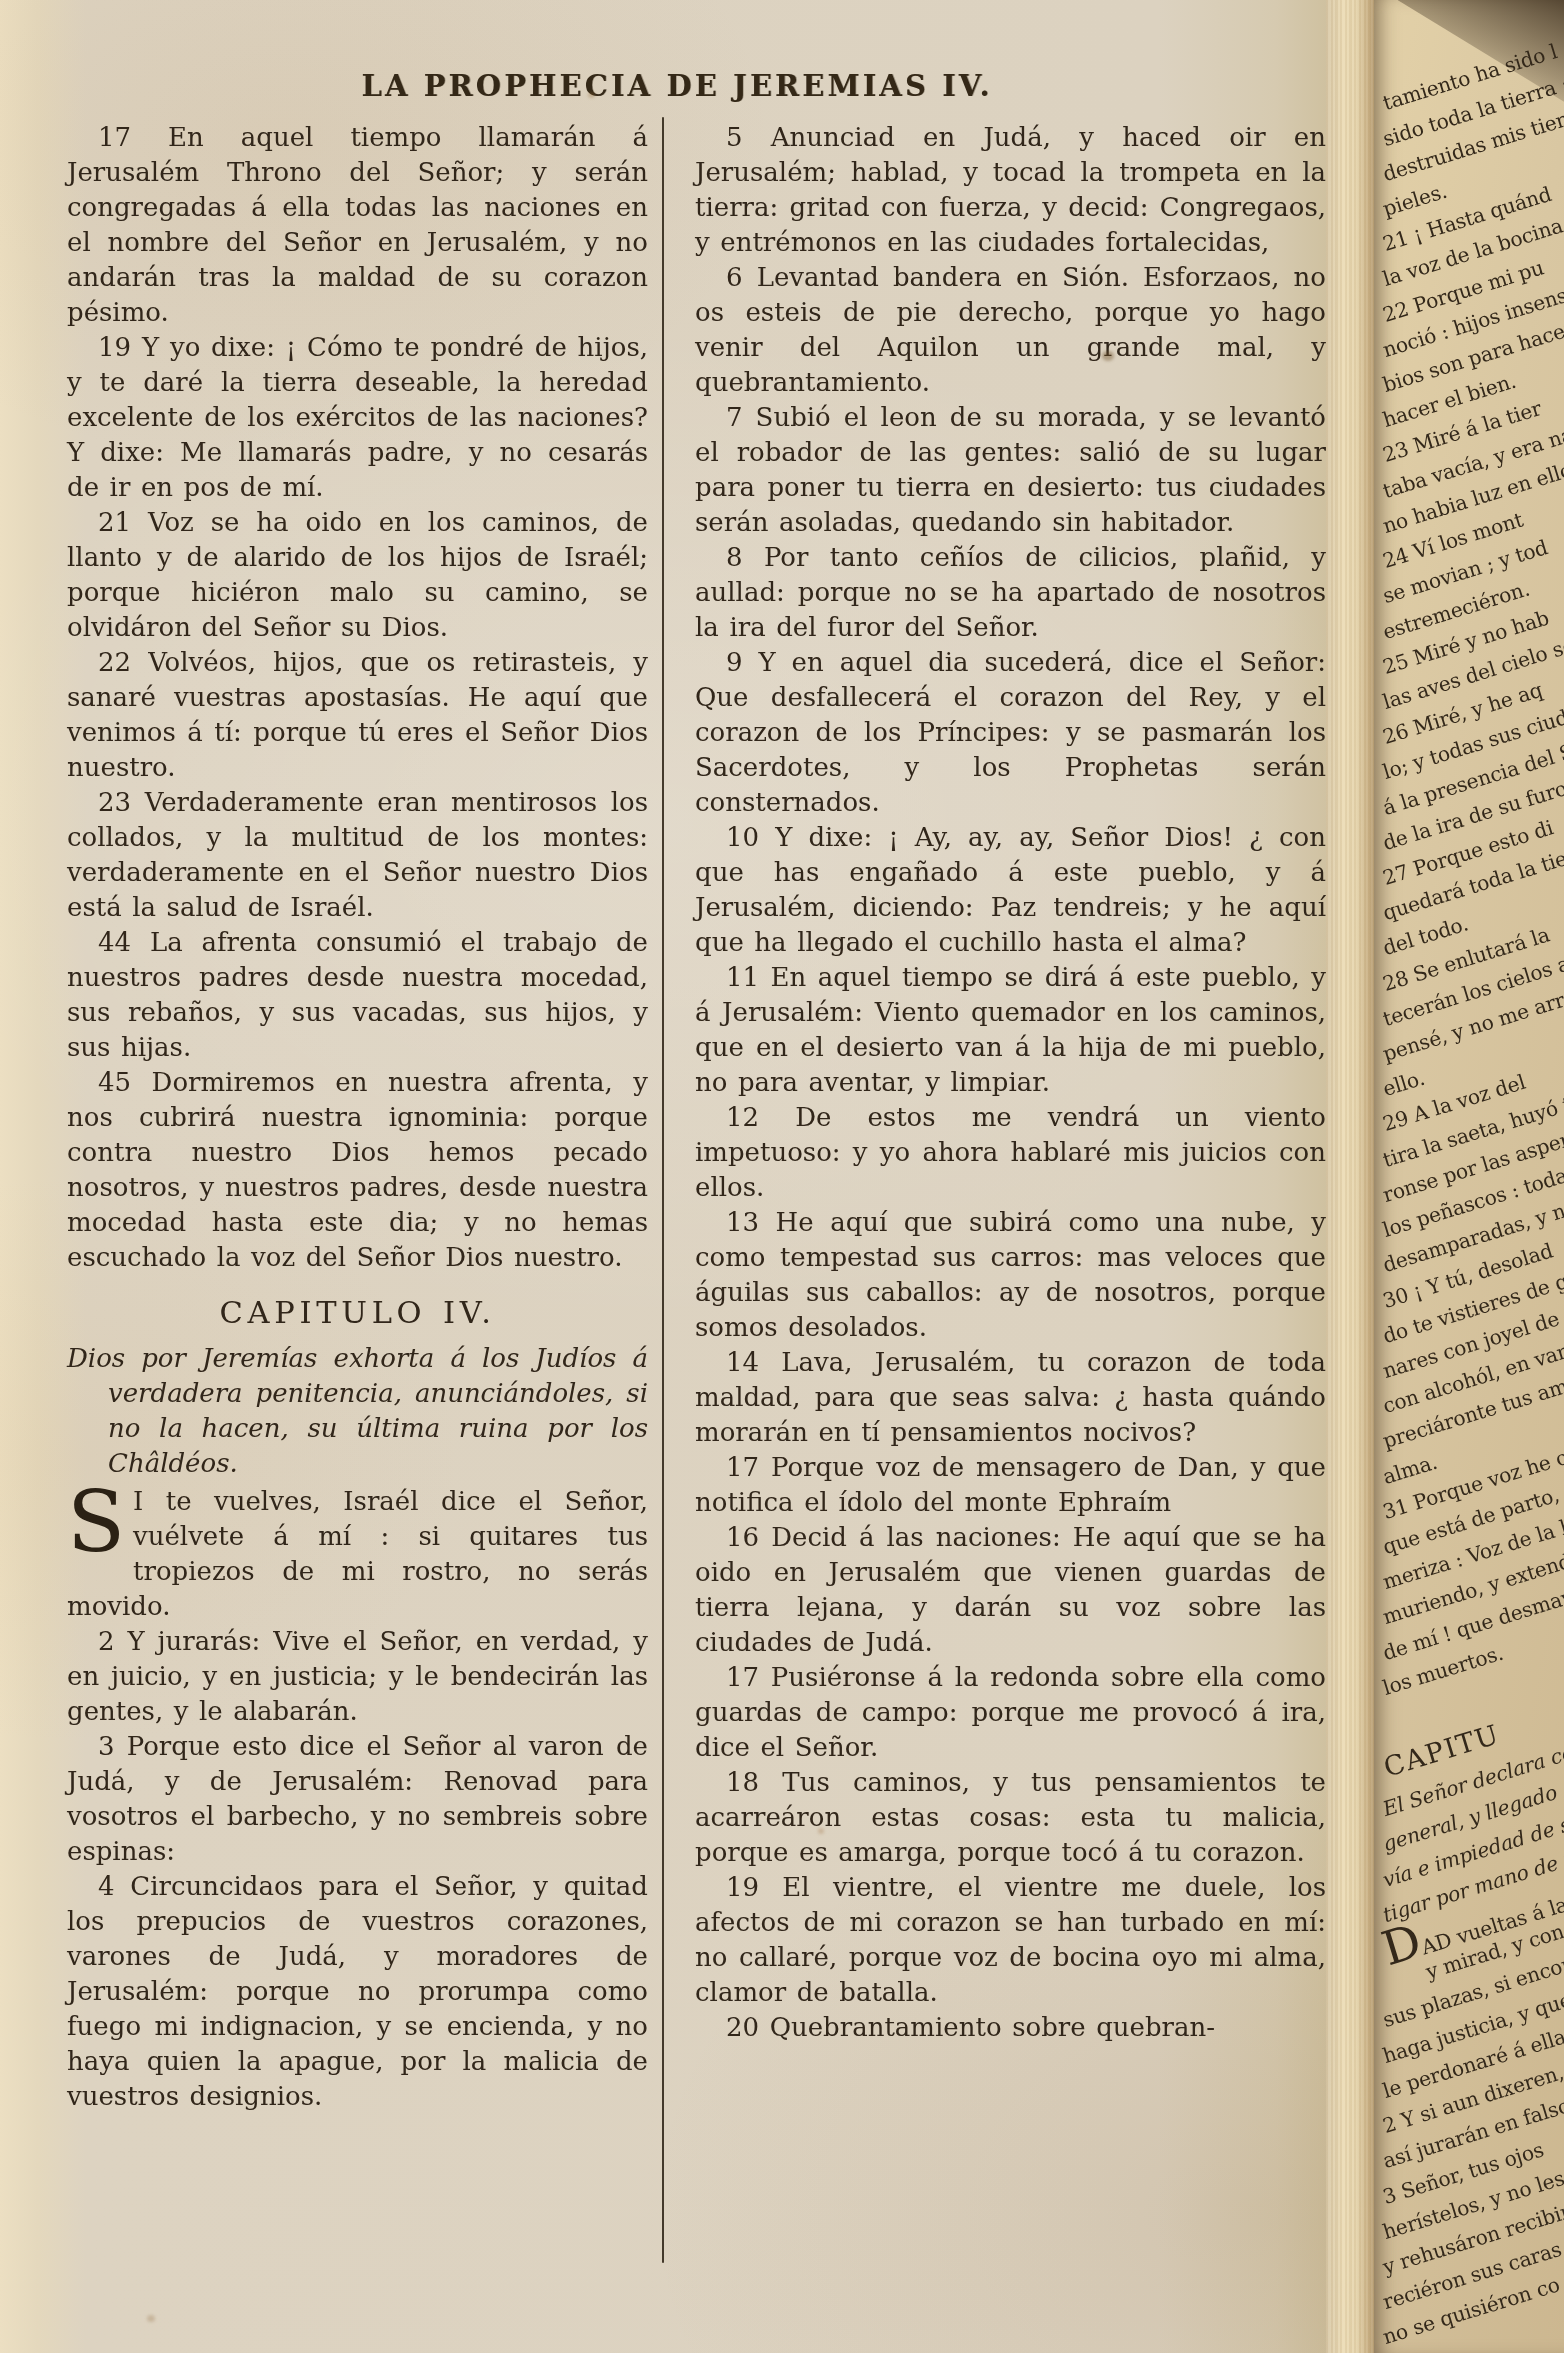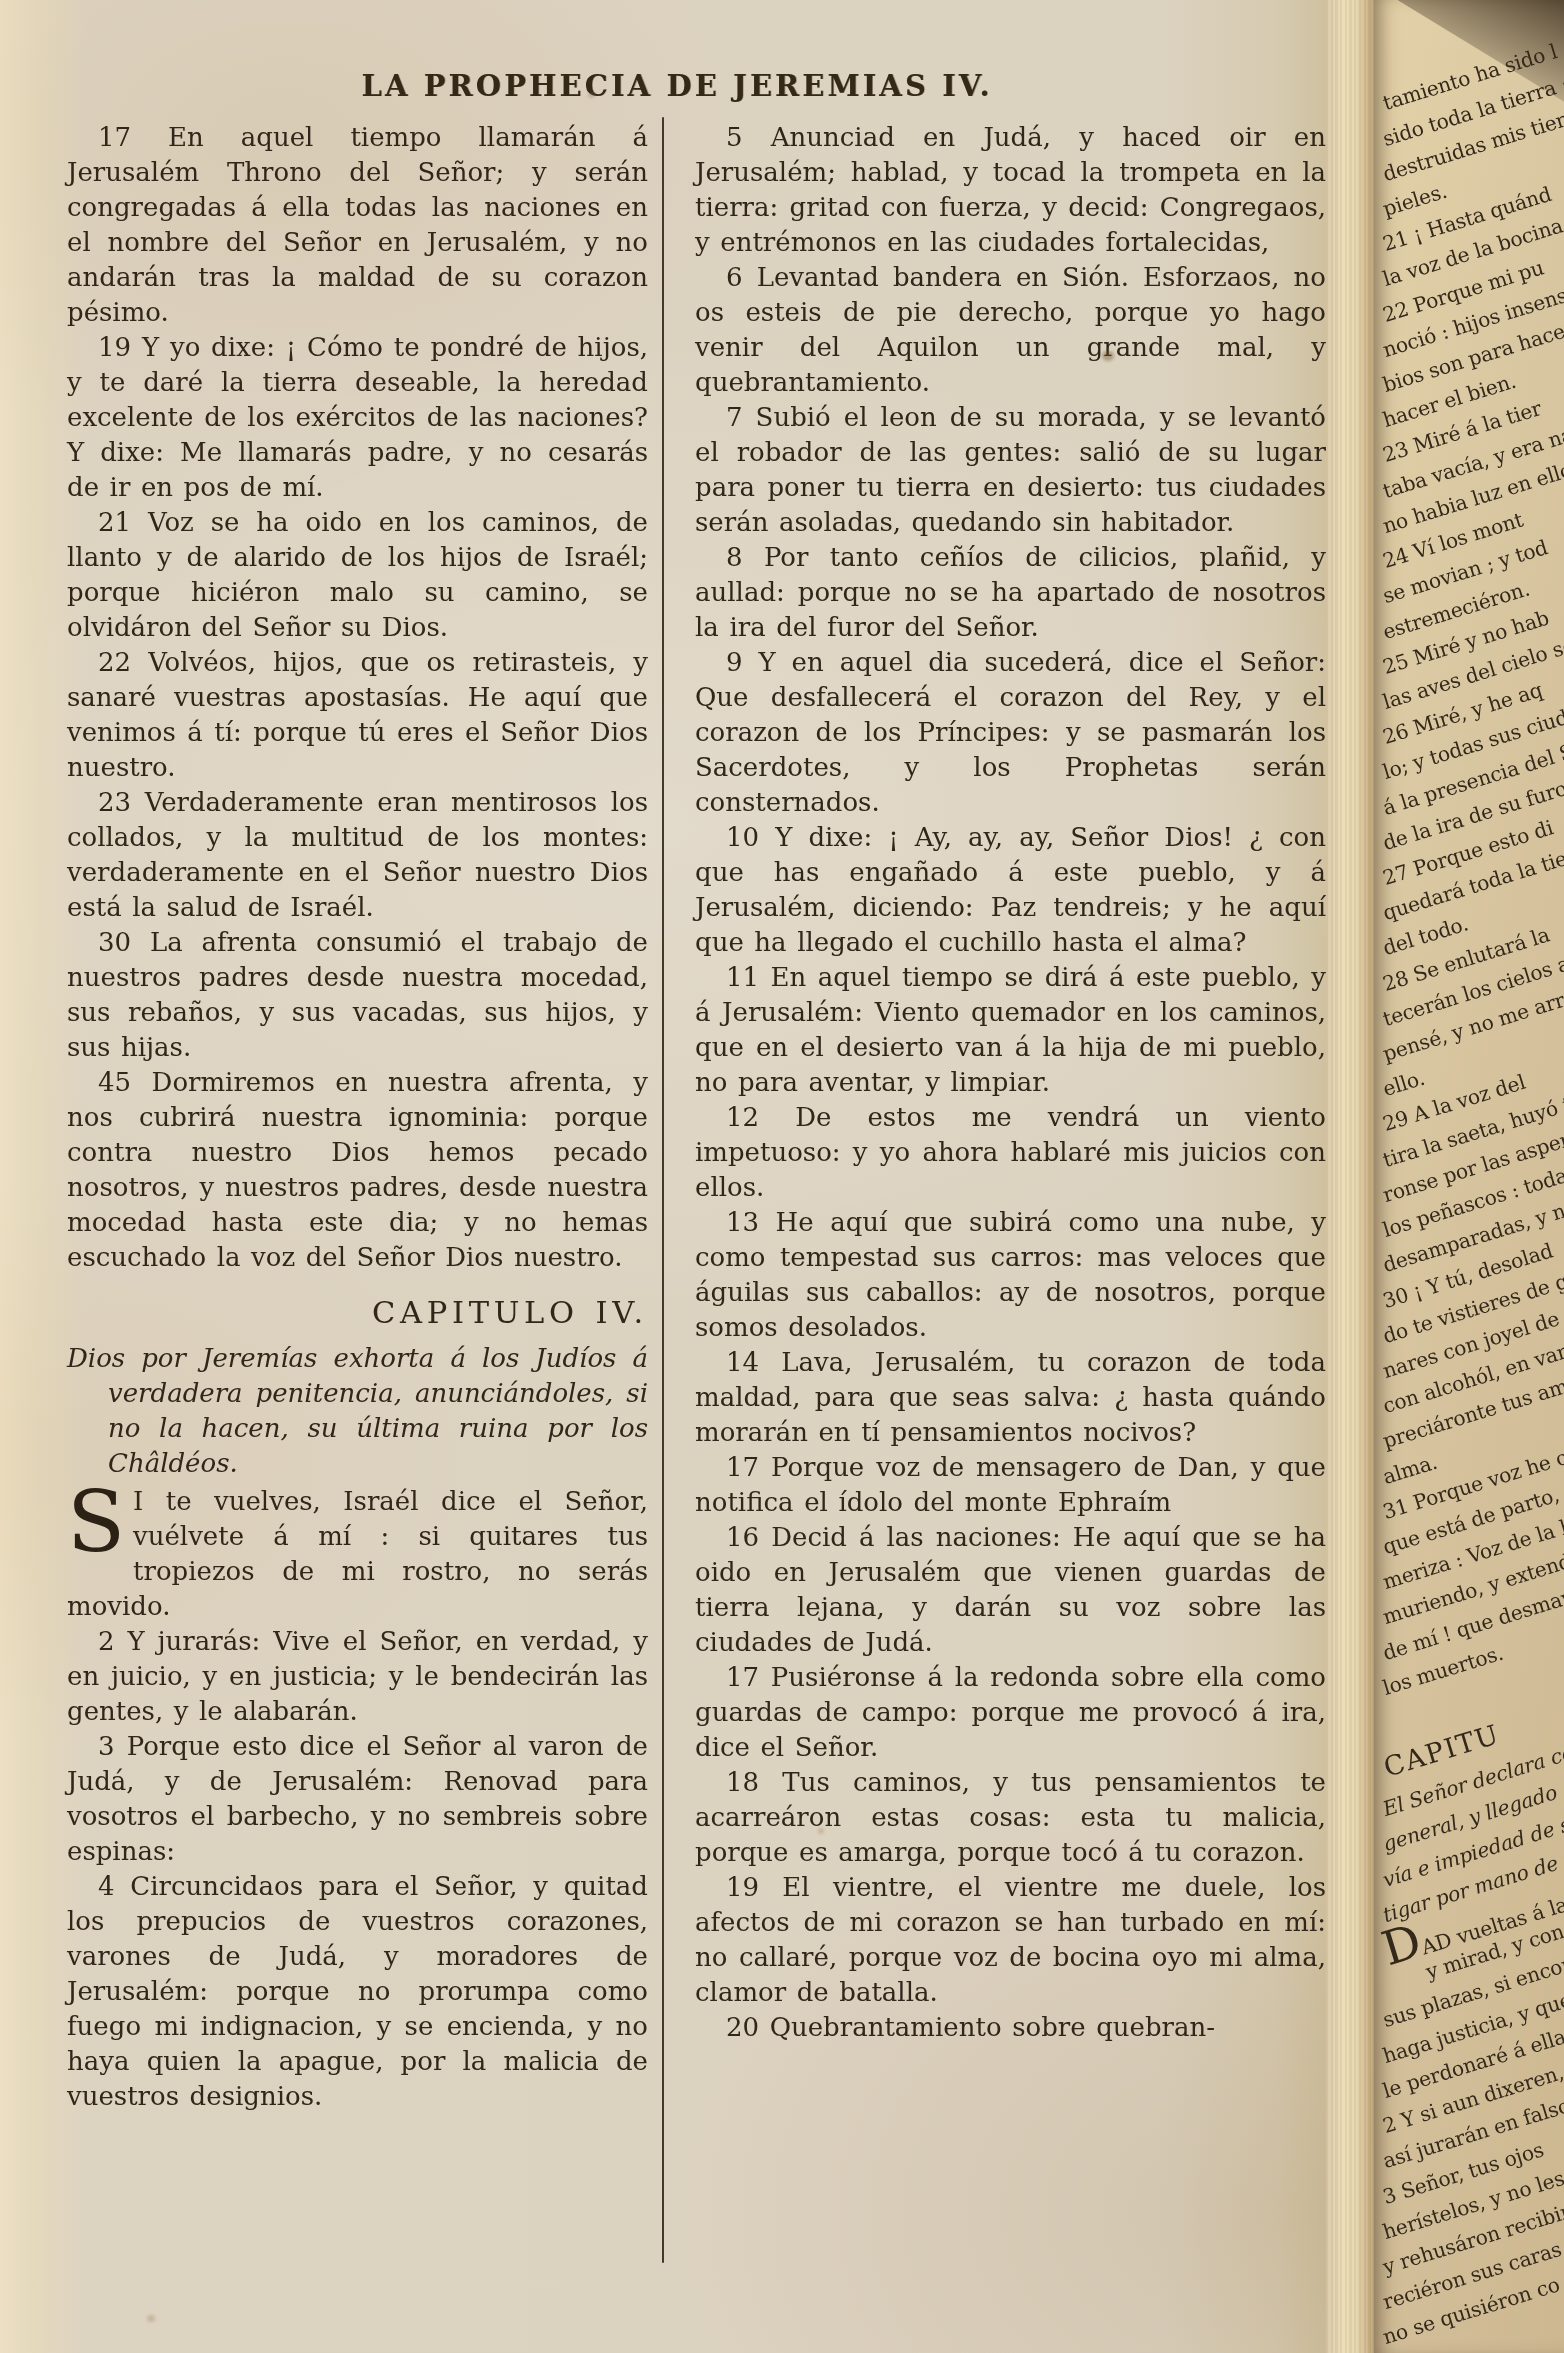--- a/index.html
+++ b/index.html
@@ -23,21 +23,21 @@
     font-size:29px;font-weight:bold;letter-spacing:3.1px;
     color:#342817;text-shadow:0.8px 0 0 rgba(52,40,23,.35);
   }
   .columns{display:flex;margin-top:17px;padding-left:67px;}
   .col{font-size:26px;line-height:35px;word-spacing:2.3px;text-align:justify;}
   .col-left{width:581px;}
   .col-spacer{width:47px;flex:none;}
   .col-right{width:631px;}
   .col p.verse{margin:0;text-indent:31px;}
   .col .chap{
-    text-align:right;text-indent:0;margin:20.3px 0 11px;
+    text-align:center;text-indent:0;margin:20.3px 0 11px;
     font-size:30.5px;letter-spacing:4.7px;
   }
   .col .arg{
     font-style:italic;margin:0 0 3.1px;
     padding-left:41px;text-indent:-41px;
   }
   .col p.dropv{text-indent:0;}
   .cap{
     float:left;font-size:85px;line-height:66px;
     margin:4.7px 7.8px 0 0;color:#2b2114;
@@ -88,21 +88,21 @@
 
   <div class="main-page">
     <div class="running-head">LA PROPHECIA DE JEREMIAS IV.</div>
     <div class="columns">
       <div class="col col-left" id="col-left">
           <p class="verse"><span>17</span> En aquel tiempo llamarán á Jerusalém Throno del Señor; y serán congregadas á ella todas las naciones en el nombre del Señor en Jerusalém, y no andarán tras la maldad de su corazon pésimo.</p>
           <p class="verse"><span>19</span> Y yo dixe: ¡ Cómo te pondré de hijos, y te daré la tierra deseable, la heredad excelente de los exércitos de las naciones? Y dixe: Me llamarás padre, y no cesarás de ir en pos de mí.</p>
           <p class="verse"><span>21</span> Voz se ha oido en los caminos, de llanto y de alarido de los hijos de Israél; porque hiciéron malo su camino, se olvidáron del Señor su Dios.</p>
           <p class="verse"><span>22</span> Volvéos, hijos, que os retirasteis, y sanaré vuestras apostasías. He aquí que venimos á tí: porque tú eres el Señor Dios nuestro.</p>
           <p class="verse"><span>23</span> Verdaderamente eran mentirosos los collados, y la multitud de los montes: verdaderamente en el Señor nuestro Dios está la salud de Israél.</p>
-          <p class="verse"><span>30</span> La afrenta consumió el trabajo de nuestros padres desde nuestra mocedad, sus rebaños, y sus vacadas, sus hijos, y sus hijas.</p>
+          <p class="verse"><span>44</span> La afrenta consumió el trabajo de nuestros padres desde nuestra mocedad, sus rebaños, y sus vacadas, sus hijos, y sus hijas.</p>
           <p class="verse"><span>45</span> Dormiremos en nuestra afrenta, y nos cubrirá nuestra ignominia: porque contra nuestro Dios hemos pecado nosotros, y nuestros padres, desde nuestra mocedad hasta este dia; y no hemas escuchado la voz del Señor Dios nuestro.</p>
           <div class="chap">CAPITULO IV.</div>
           <p class="arg">Dios por Jeremías exhorta á los Judíos á verdadera penitencia, anunciándoles, si no la hacen, su última ruina por los Châldéos.</p>
           <p class="verse dropv"><span class="cap">S</span>I te vuelves, Israél dice el Señor, vuélvete á mí : si quitares tus tropiezos de mi rostro, no serás movido.</p>
           <p class="verse"><span>2</span> Y jurarás: Vive el Señor, en verdad, y en juicio, y en justicia; y le bendecirán las gentes, y le alabarán.</p>
           <p class="verse"><span>3</span> Porque esto dice el Señor al varon de Judá, y de Jerusalém: Renovad para vosotros el barbecho, y no sembreis sobre espinas:</p>
           <p class="verse"><span>4</span> Circuncidaos para el Señor, y quitad los prepucios de vuestros corazones, varones de Judá, y moradores de Jerusalém: porque no prorumpa como fuego mi indignacion, y se encienda, y no haya quien la apague, por la malicia de vuestros designios.</p>
         </div>
       <div class="col-spacer"></div>
       <div class="col col-right" id="col-right">

